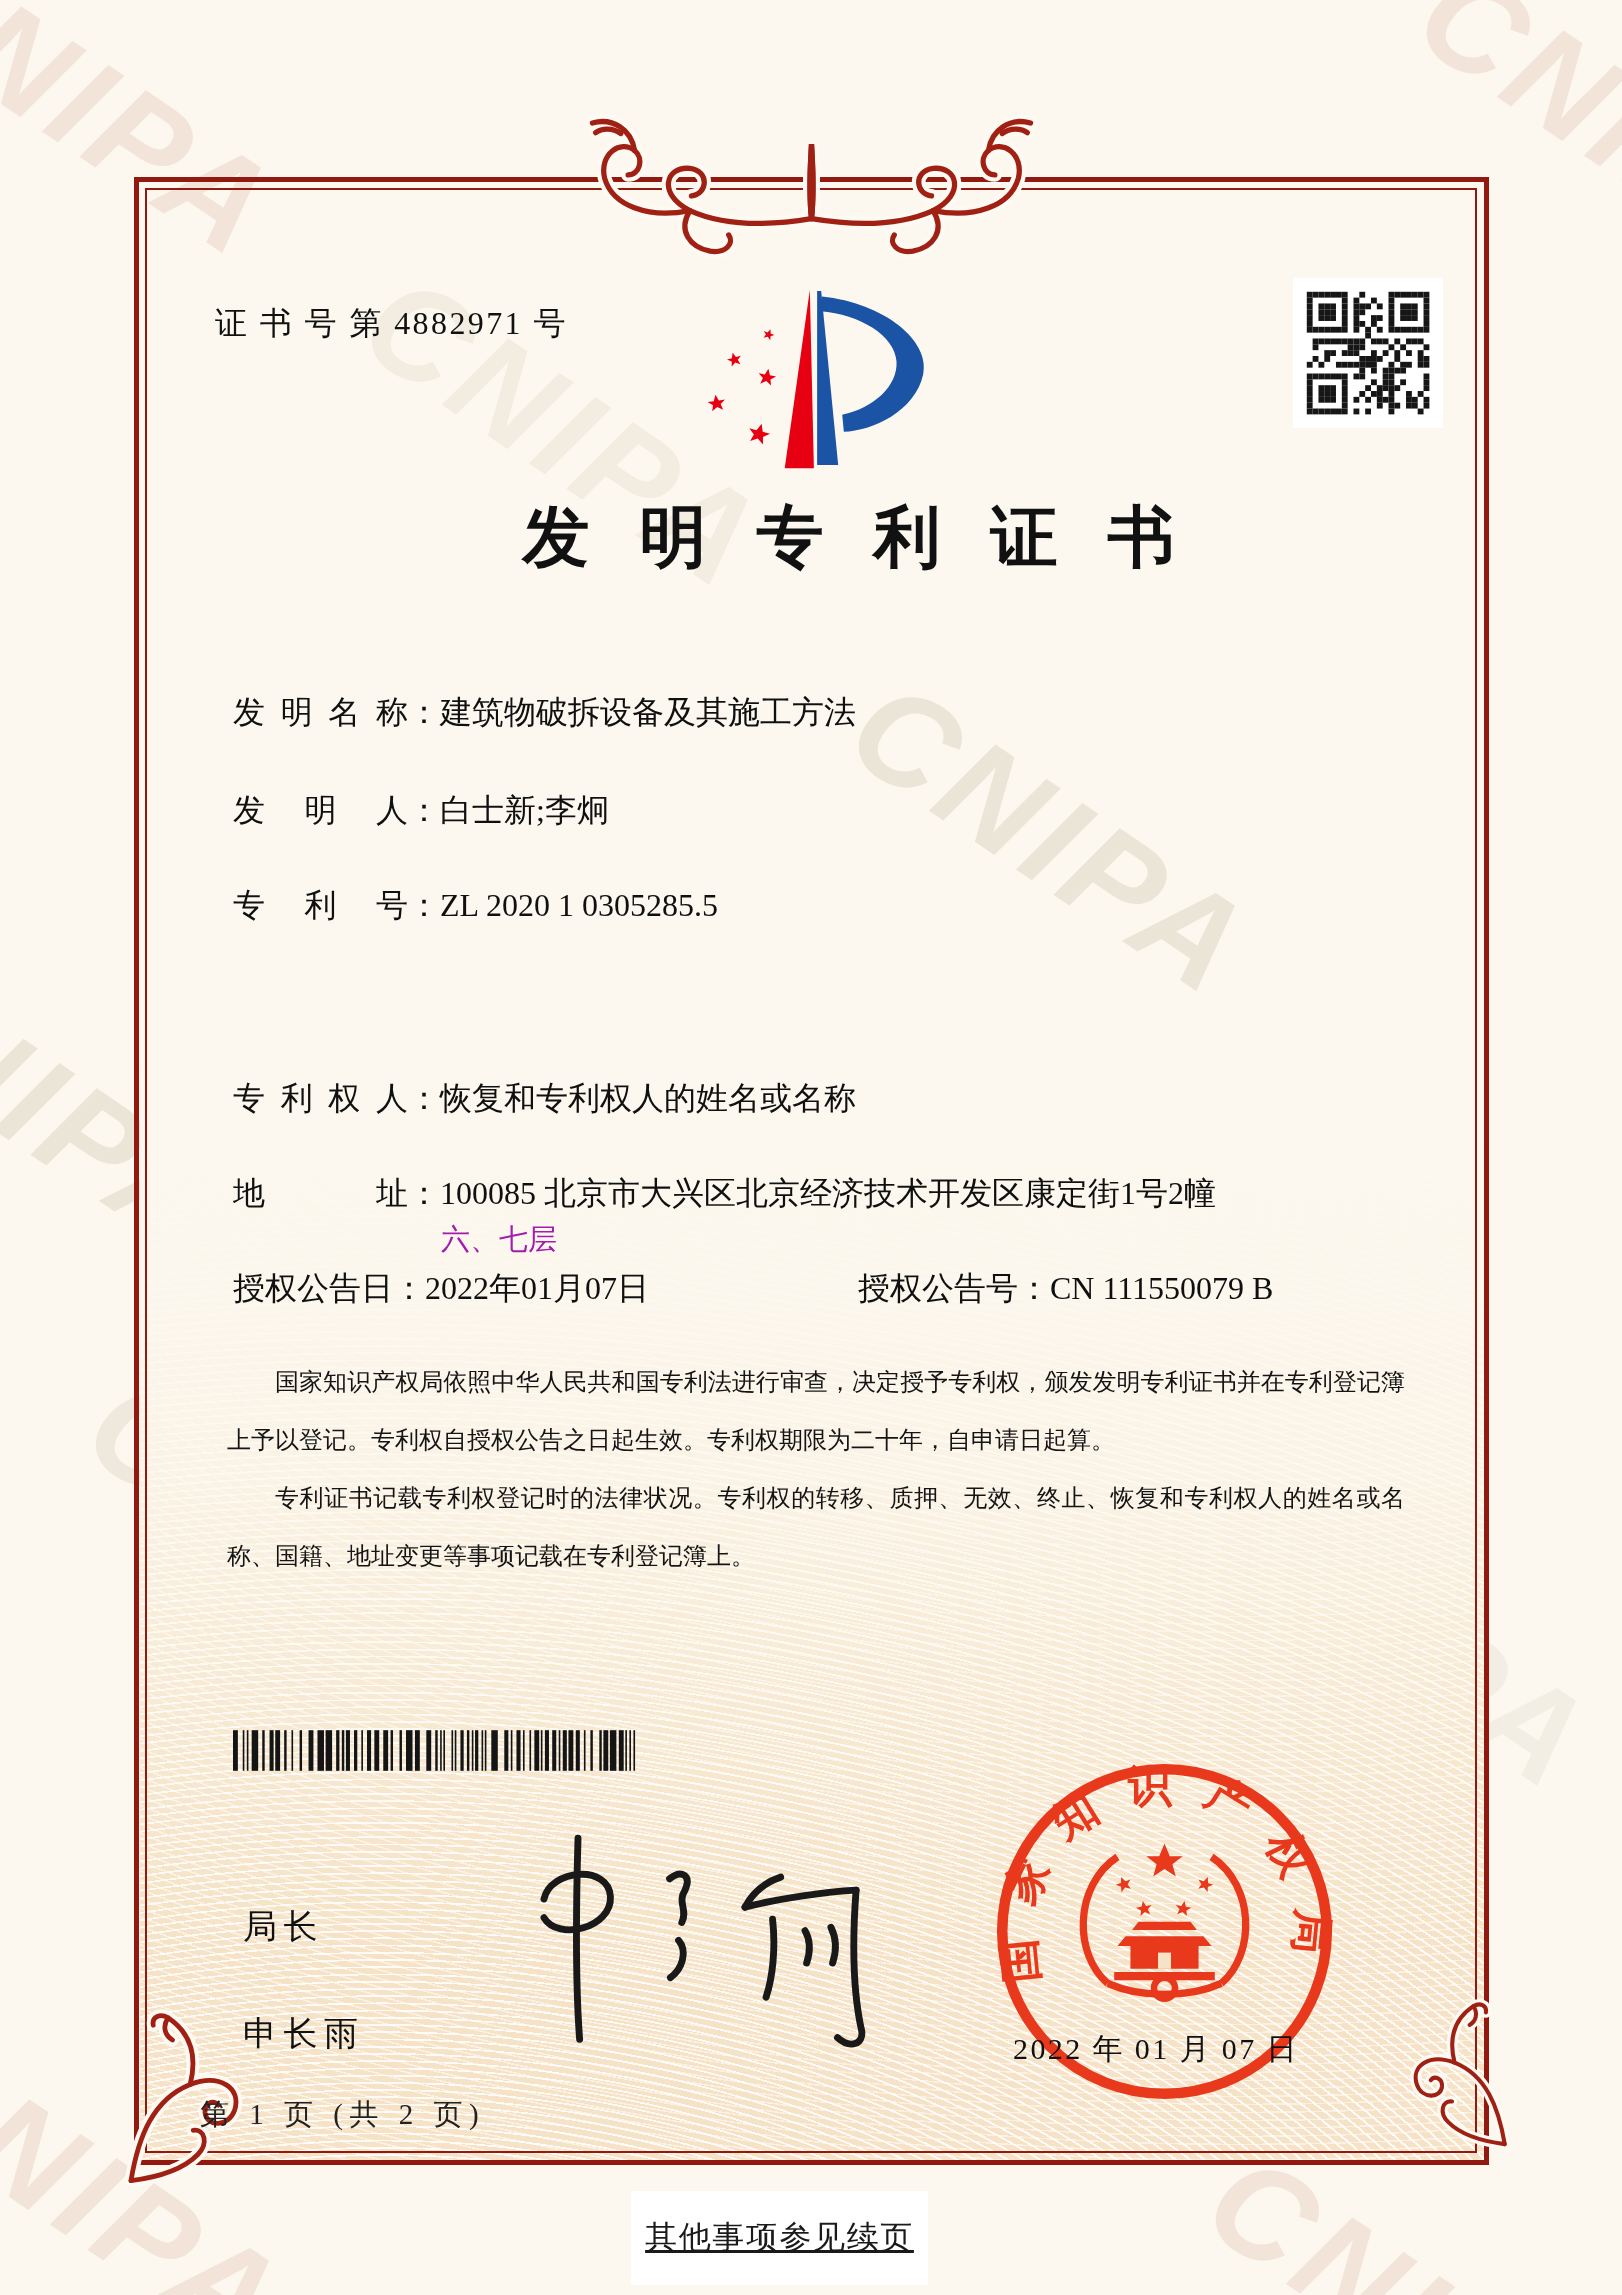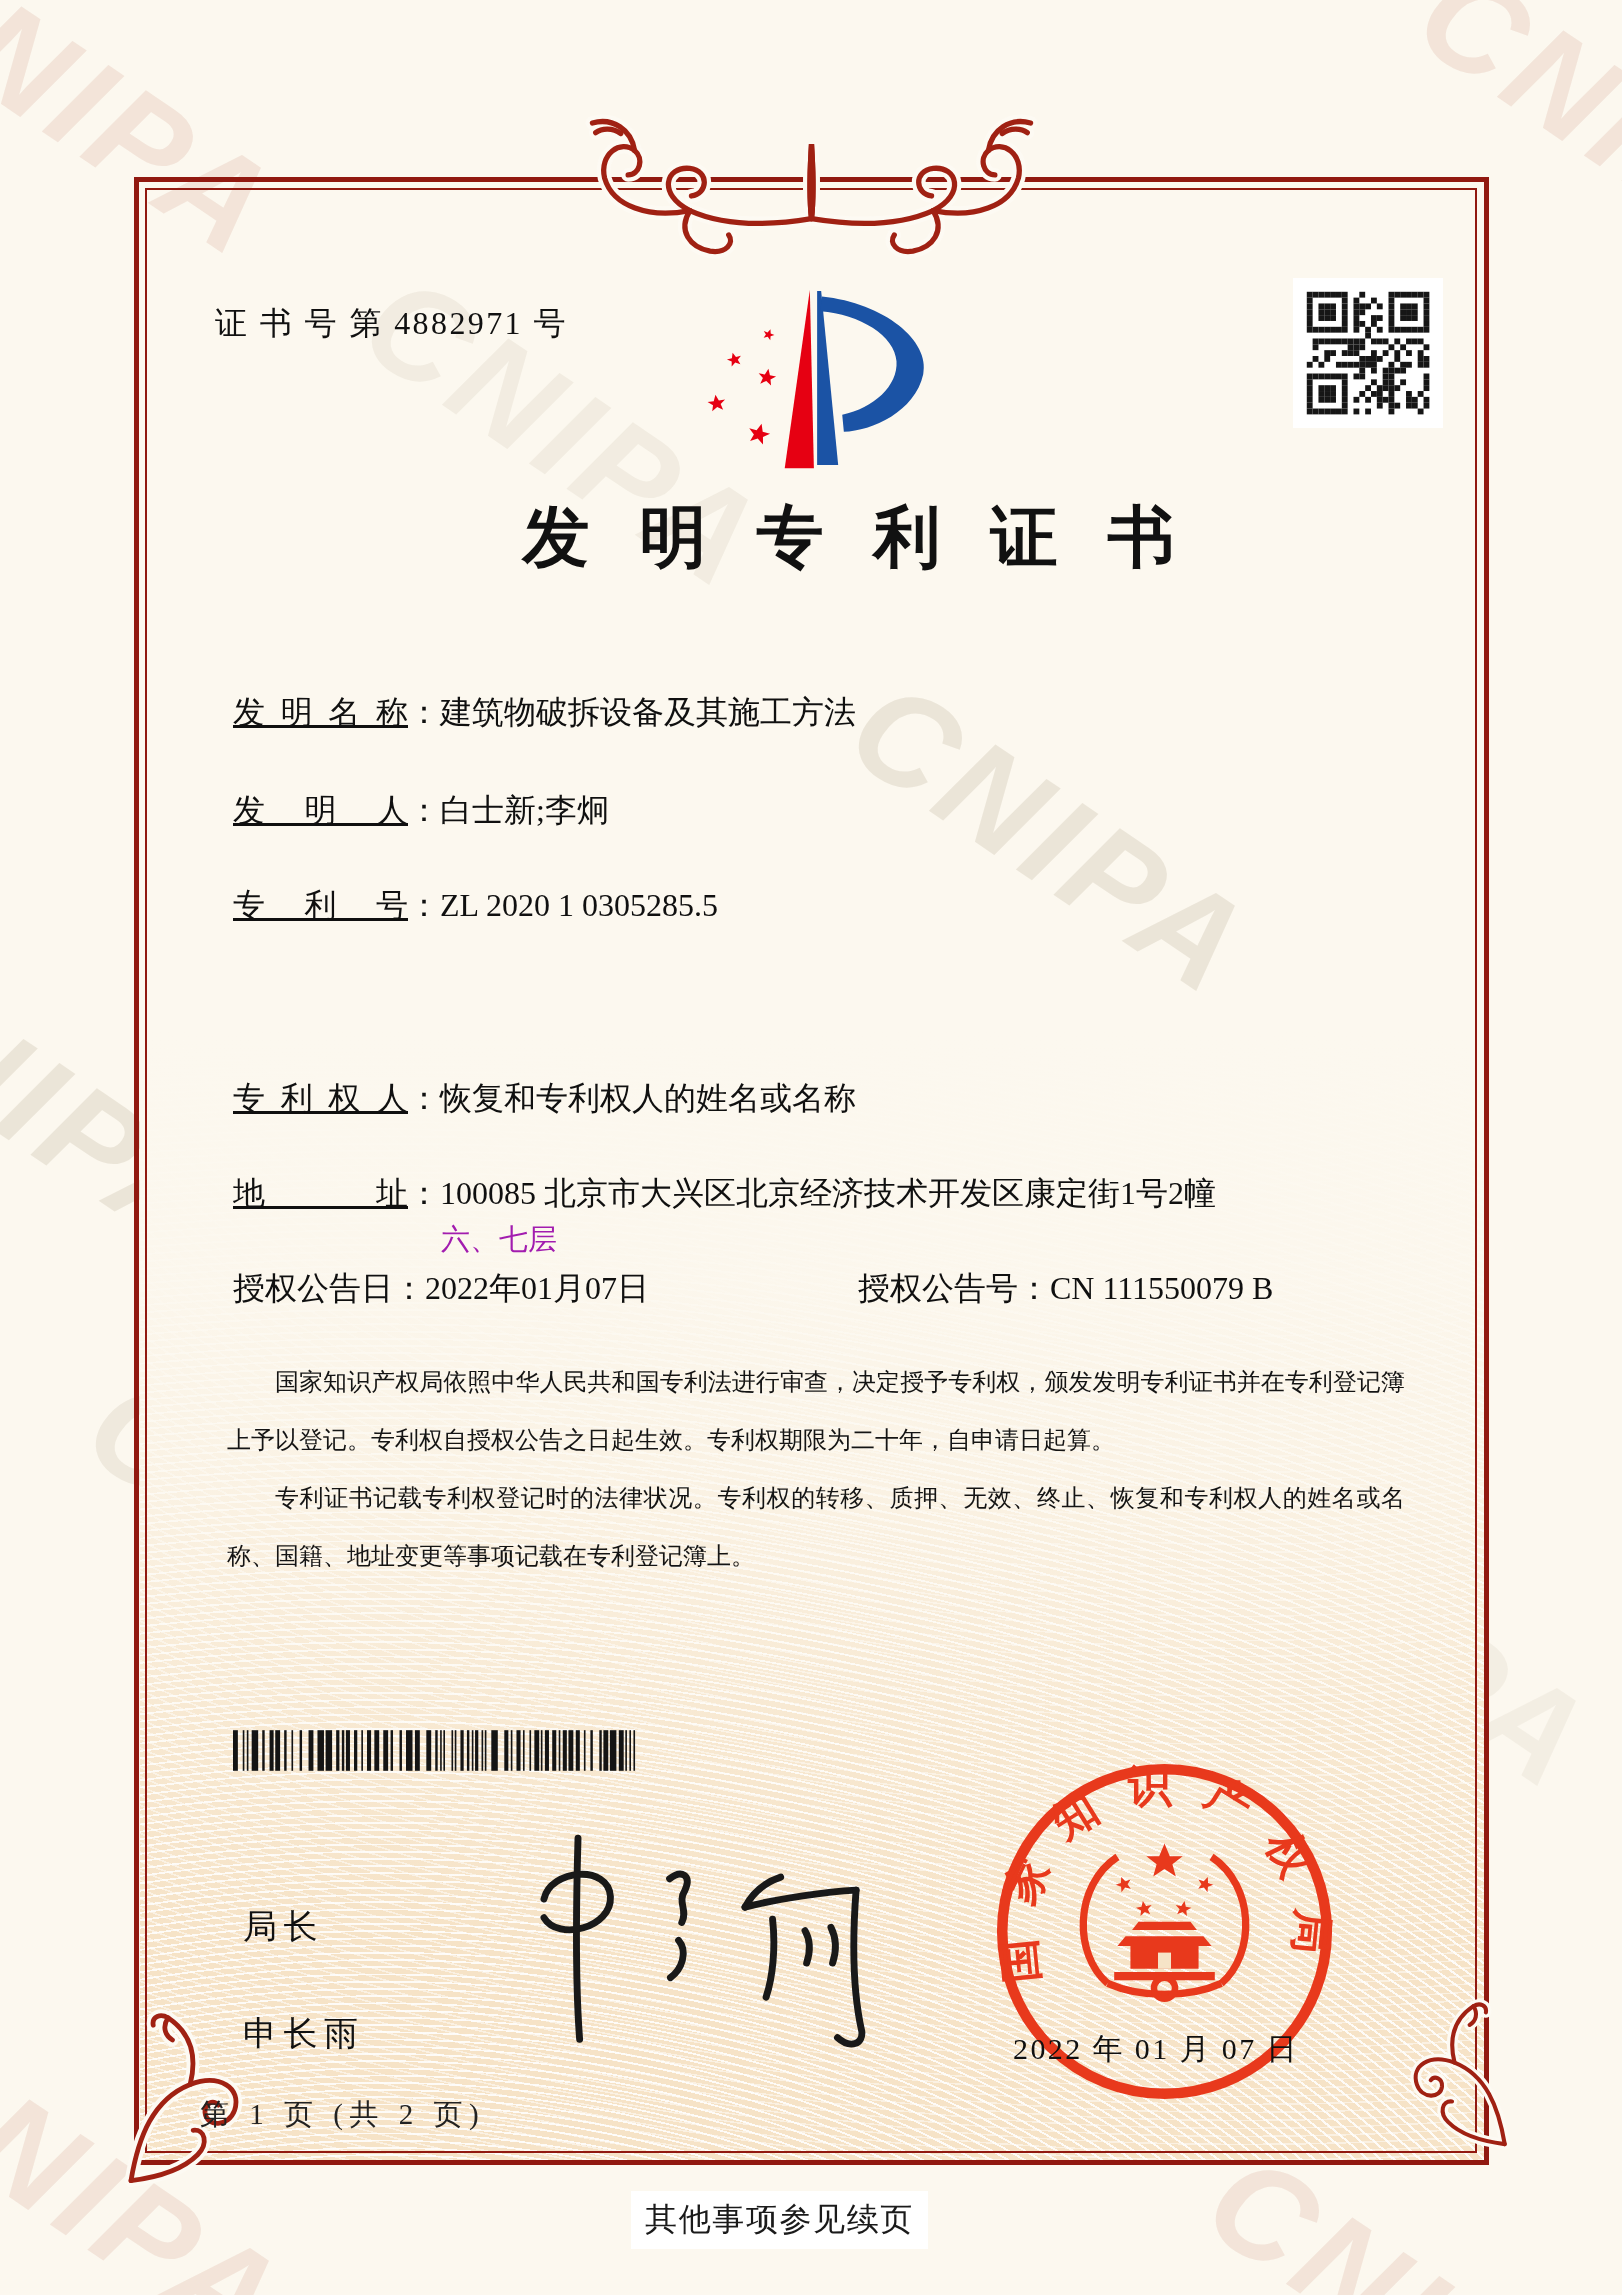--- a/index.html
+++ b/index.html
@@ -31,33 +31,33 @@
   .orn{position:absolute;z-index:4;}
   .orn use.white{stroke:#fdfaf3;stroke-width:17;fill:none;stroke-linecap:round;}
   .orn use.red{stroke:#a02113;stroke-width:6.5;fill:none;stroke-linecap:round;}
 
   .content{position:absolute;z-index:5;color:#111;}
   .cert-no{left:215px;top:302px;font-size:32px;letter-spacing:2.4px;white-space:nowrap;}
   .title{left:0;top:492px;width:1623px;text-align:center;font-size:67px;font-weight:bold;
          letter-spacing:50px;padding-left:50px;box-sizing:border-box;white-space:nowrap;margin-left:37px;}
 
   .frow{position:absolute;z-index:5;font-size:32px;color:#101010;white-space:nowrap;}
-  .flabel{display:inline-block;width:175px;text-align:justify;text-align-last:justify;text-decoration:underline;}
+  .flabel{display:inline-block;width:175px;text-align:justify;text-align-last:justify;}
   .fcolon{display:inline-block;width:32px;}
   .addr2{position:absolute;left:441px;z-index:5;font-size:29px;color:#a21caf;}
 
   .body-text{position:absolute;left:227px;top:1353px;width:1178px;z-index:5;
     font-size:24px;line-height:58px;color:#141414;text-align:justify;}
   .body-text p{margin:0;text-indent:2em;}
 
   .sig-label{position:absolute;left:243px;font-size:34px;color:#111;z-index:6;letter-spacing:6.5px;}
   .pagenum{position:absolute;left:200px;top:2095px;width:1136px;text-align:left;
     font-size:29px;letter-spacing:6.5px;color:#222;z-index:6;}
-  .contbox{position:absolute;left:631px;top:2191px;width:297px;height:58px;background:#ffffff;
-    z-index:6;display:flex;align-items:center;justify-content:center;font-size:32px;color:#1a1a1a;letter-spacing:1.6px;}
+  .contbox{position:absolute;left:631px;top:2191px;width:297px;height:94px;background:#ffffff;
+    z-index:6;display:flex;align-items:center;justify-content:center;font-size:32px;color:#1a1a1a;letter-spacing:1.6px;text-decoration:underline;}
 
   .seal-date{position:absolute;left:1013px;top:2029px;width:325px;font-size:30px;color:#101010;
     letter-spacing:2.4px;z-index:7;white-space:nowrap;}
   svg{display:block;}
 </style>
 </head>
 <body>
 
 <div class="page">
 

